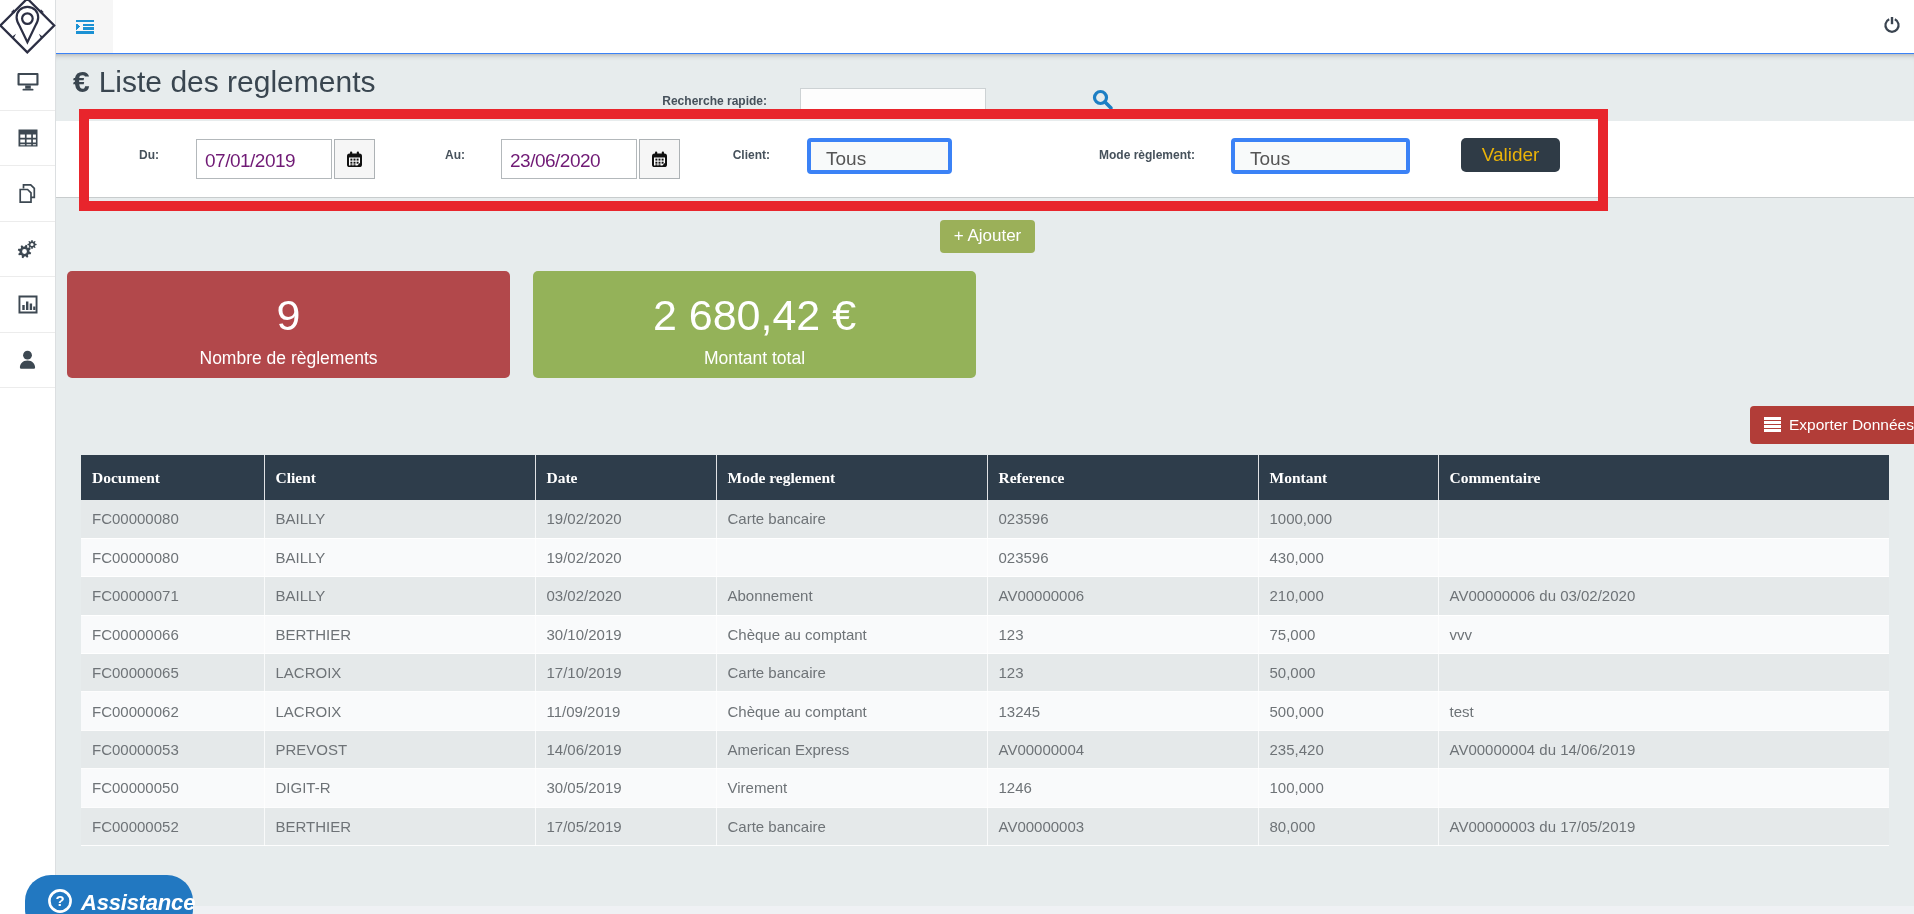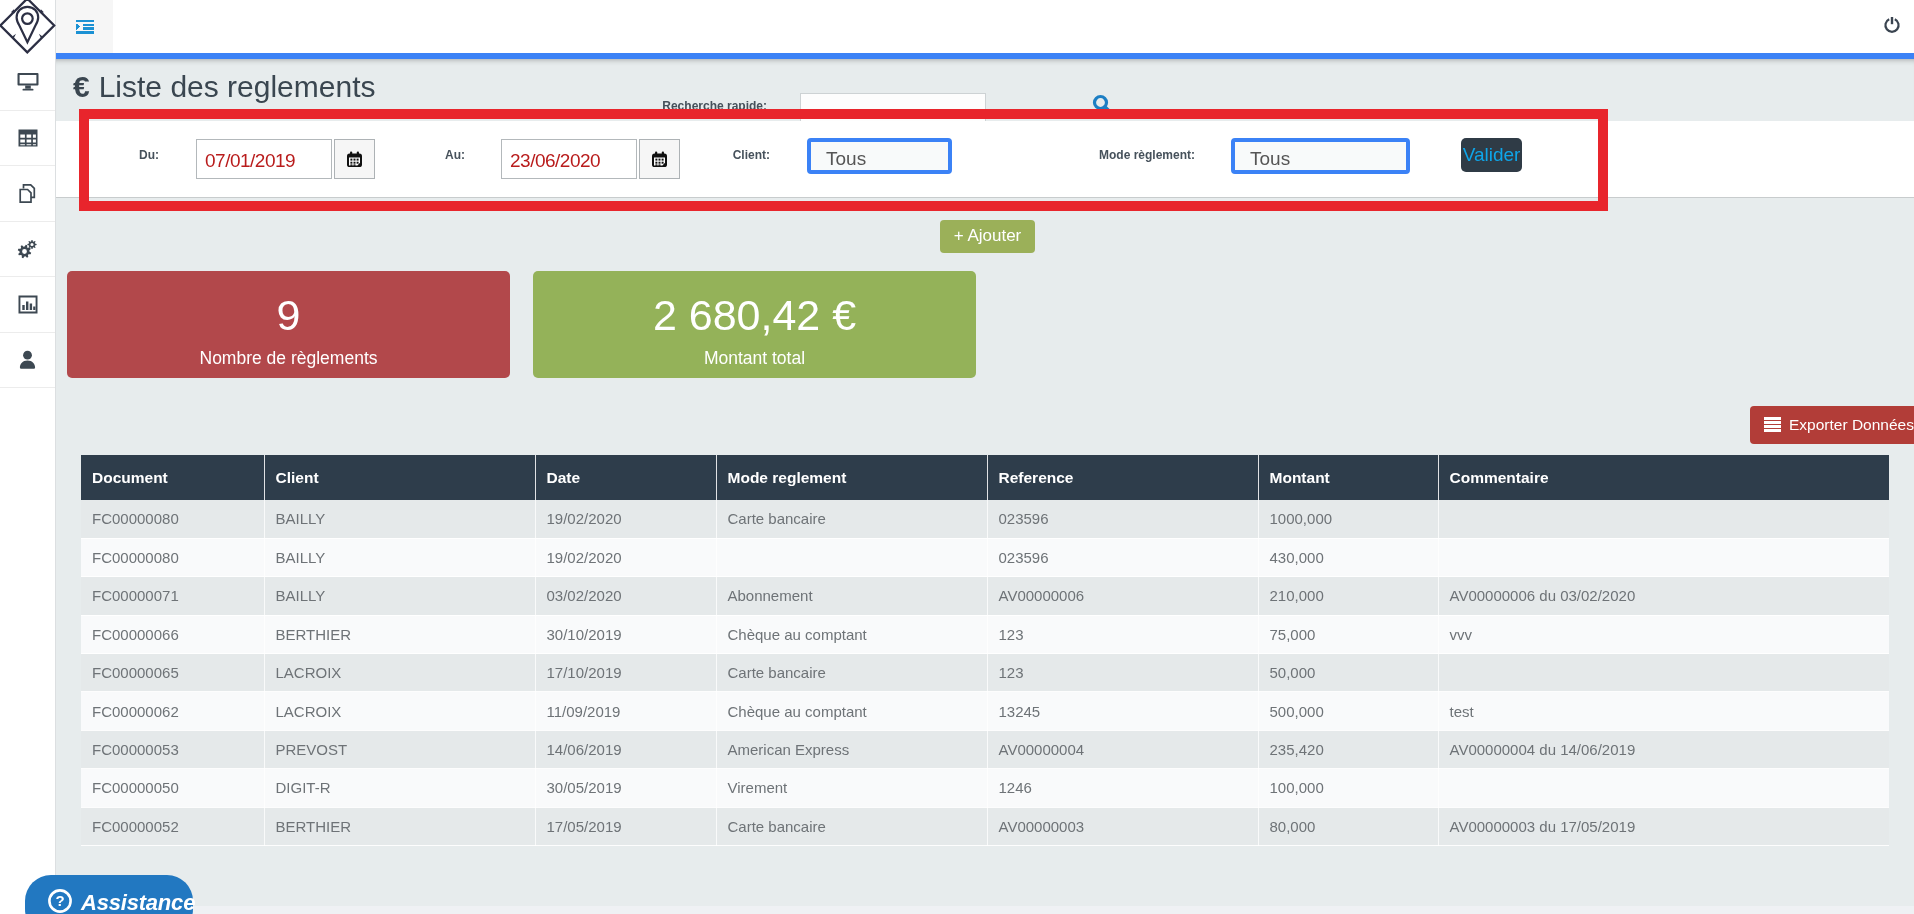--- a/index.html
+++ b/index.html
@@ -9,51 +9,51 @@
 
   
   #contentbg { left:56px; top:121px; width:1858px; height:785px; background:#e7eced; }
   #bottomstrip { left:56px; top:906px; width:1858px; height:8px; background:#eff1f4; z-index:3; }
 
   
   #topbar { left:56px; top:0; width:1858px; height:53px; background:#fff; }
   #toggle { left:56px; top:0; width:57px; height:53px; background:#f6f6f6; z-index:6; display:flex; align-items:center; justify-content:center; }
 
   
-  #strip { left:56px; top:53px; width:1858px; height:68px; background:#e7eced; border-top:6px solid #3b82f6; box-shadow: inset 0 6px 6px -6px rgba(0,0,0,0.38); }
+  #strip { left:56px; top:53px; width:1858px; height:68px; background:#e7eced; border-top:1px solid #3b82f6; box-shadow: inset 0 6px 6px -6px rgba(0,0,0,0.38); }
   #title { left:17px; top:11px; font-size:30px; color:#3a4650; white-space:nowrap; }
   #title b { font-weight:bold; margin-right:9px; }
   .lab { font-weight:bold; font-size:12px; color:#46515b; white-space:nowrap; }
   #rlabel { left:511px; top:40px; width:200px; text-align:right; }
   #sinput { left:744px; top:34px; width:186px; height:31px; background:#fdfdfd; border:1px solid #cdd2d4; }
   #mag { left:1036px; top:35px; }
 
   
   #fpanel { left:56px; top:121px; width:1858px; height:77px; background:#fff; border-bottom:1px solid #c8cccd; z-index:2; }
-  .din { background:#fff; border:1px solid #b3b8bb; font-size:19px; color:#b91c1c; padding-left:8px; letter-spacing:-0.5px; line-height:42px; }
+  .din { background:#fff; border:1px solid #b3b8bb; font-size:19px; color:#701a75; padding-left:8px; letter-spacing:-0.5px; line-height:42px; }
   .calbtn { background:#f6f6f6; border:1px solid #adb2b5; display:flex; align-items:center; justify-content:center; }
   .sel { background:#f8fafa; border:4px solid #3b82f6; border-radius:4px; font-size:19px; color:#555; padding-left:15px; line-height:34px; }
-  #vbtn { left:1405px; top:17px; width:61px; height:34px; background:#2f3b46; border-radius:5px; color:#0ea5e9; font-size:19px; text-align:center; line-height:33px; z-index:2; }
+  #vbtn { left:1405px; top:17px; width:99px; height:34px; background:#2f3b46; border-radius:5px; color:#eab308; font-size:19px; text-align:center; line-height:33px; z-index:2; }
 
   
   #redbox { left:79px; top:109px; width:1529px; height:102px; border:10px solid #e8252c; z-index:8; }
 
   
   #ajbtn { left:940px; top:220px; width:95px; height:33px; background:#9bb059; border-radius:4px; color:#fff; font-size:17px; text-align:center; line-height:32px; z-index:2; }
   .card { top:271px; width:443px; height:107px; border-radius:5px; color:#fff; text-align:center; z-index:2; }
   #card1 { left:67px; background:#b2484b; }
   #card2 { left:533px; background:#94b259; }
   .cnum { font-size:43px; line-height:44px; margin-top:22px; }
   .clbl { font-size:17.5px; line-height:18px; margin-top:12px; }
   #expbtn { left:1718px; top:406px; width:172px; height:38px; background:#b23d38; border-radius:4px; color:#fff; font-size:15.5px; line-height:37px; white-space:nowrap; z-index:2;margin-left:32px; }
   #expbtn svg { vertical-align:-2px; margin-left:14px; margin-right:8px; }
 
   
   #tbl { left:81px; top:455px; width:1808px; border-collapse:collapse; table-layout:fixed; z-index:2; }
-  #tbl th { background:#2e3d4b; color:#fff; font-size:15.5px; font-weight:bold; text-align:left; height:45px; padding:0 0 0 11px; border-right:1px solid rgba(255,255,255,0.85); }
+  #tbl th { background:#2e3d4b; color:#fff; font-size:15.5px; font-weight:bold; text-align:left; height:45px; padding:0 0 0 11px; border-right:1px solid rgba(255,255,255,0.85);font-family:Liberation Serif, serif; }
   #tbl th:last-child { border-right:none; }
   #tbl td { font-size:15px; color:#6e7377; height:38.4px; padding:0 0 0 11px; border-right:1px solid rgba(255,255,255,0.75); border-bottom:1px solid rgba(255,255,255,0.9); }
   #tbl td:last-child { border-right:none; }
   #tbl tr.o td { background:#e5e9ea; }
   #tbl tr.e td { background:#f9fafb; }
 
   
   #sidebar { left:0; top:0; width:56px; height:914px; background:#fff; border-right:1px solid #dcdfe1; z-index:5; }
   .sbitem { position:absolute; left:0; width:55px; height:55.5px; border-bottom:1px solid #ececec; display:flex; align-items:center; justify-content:center; }
 

